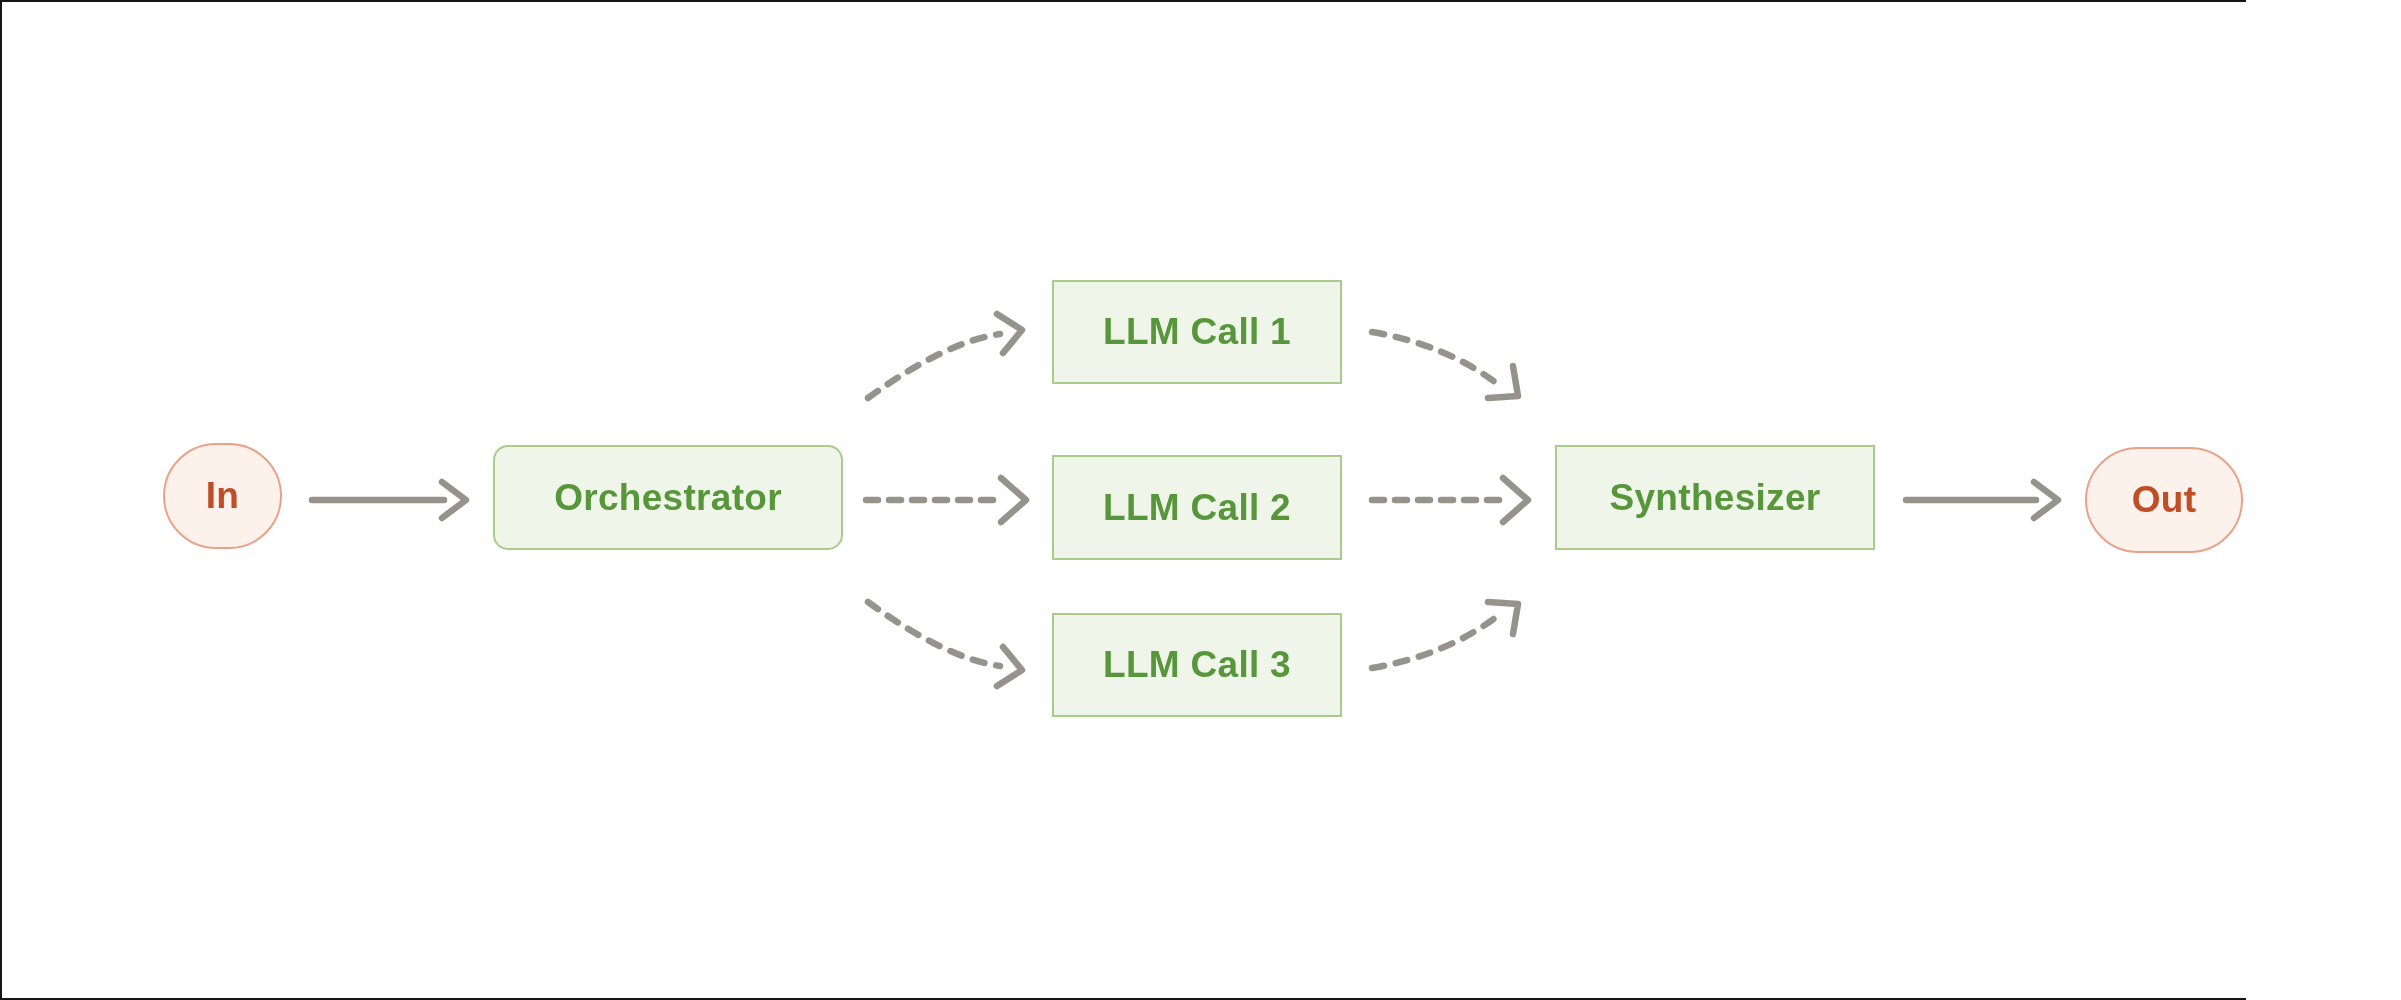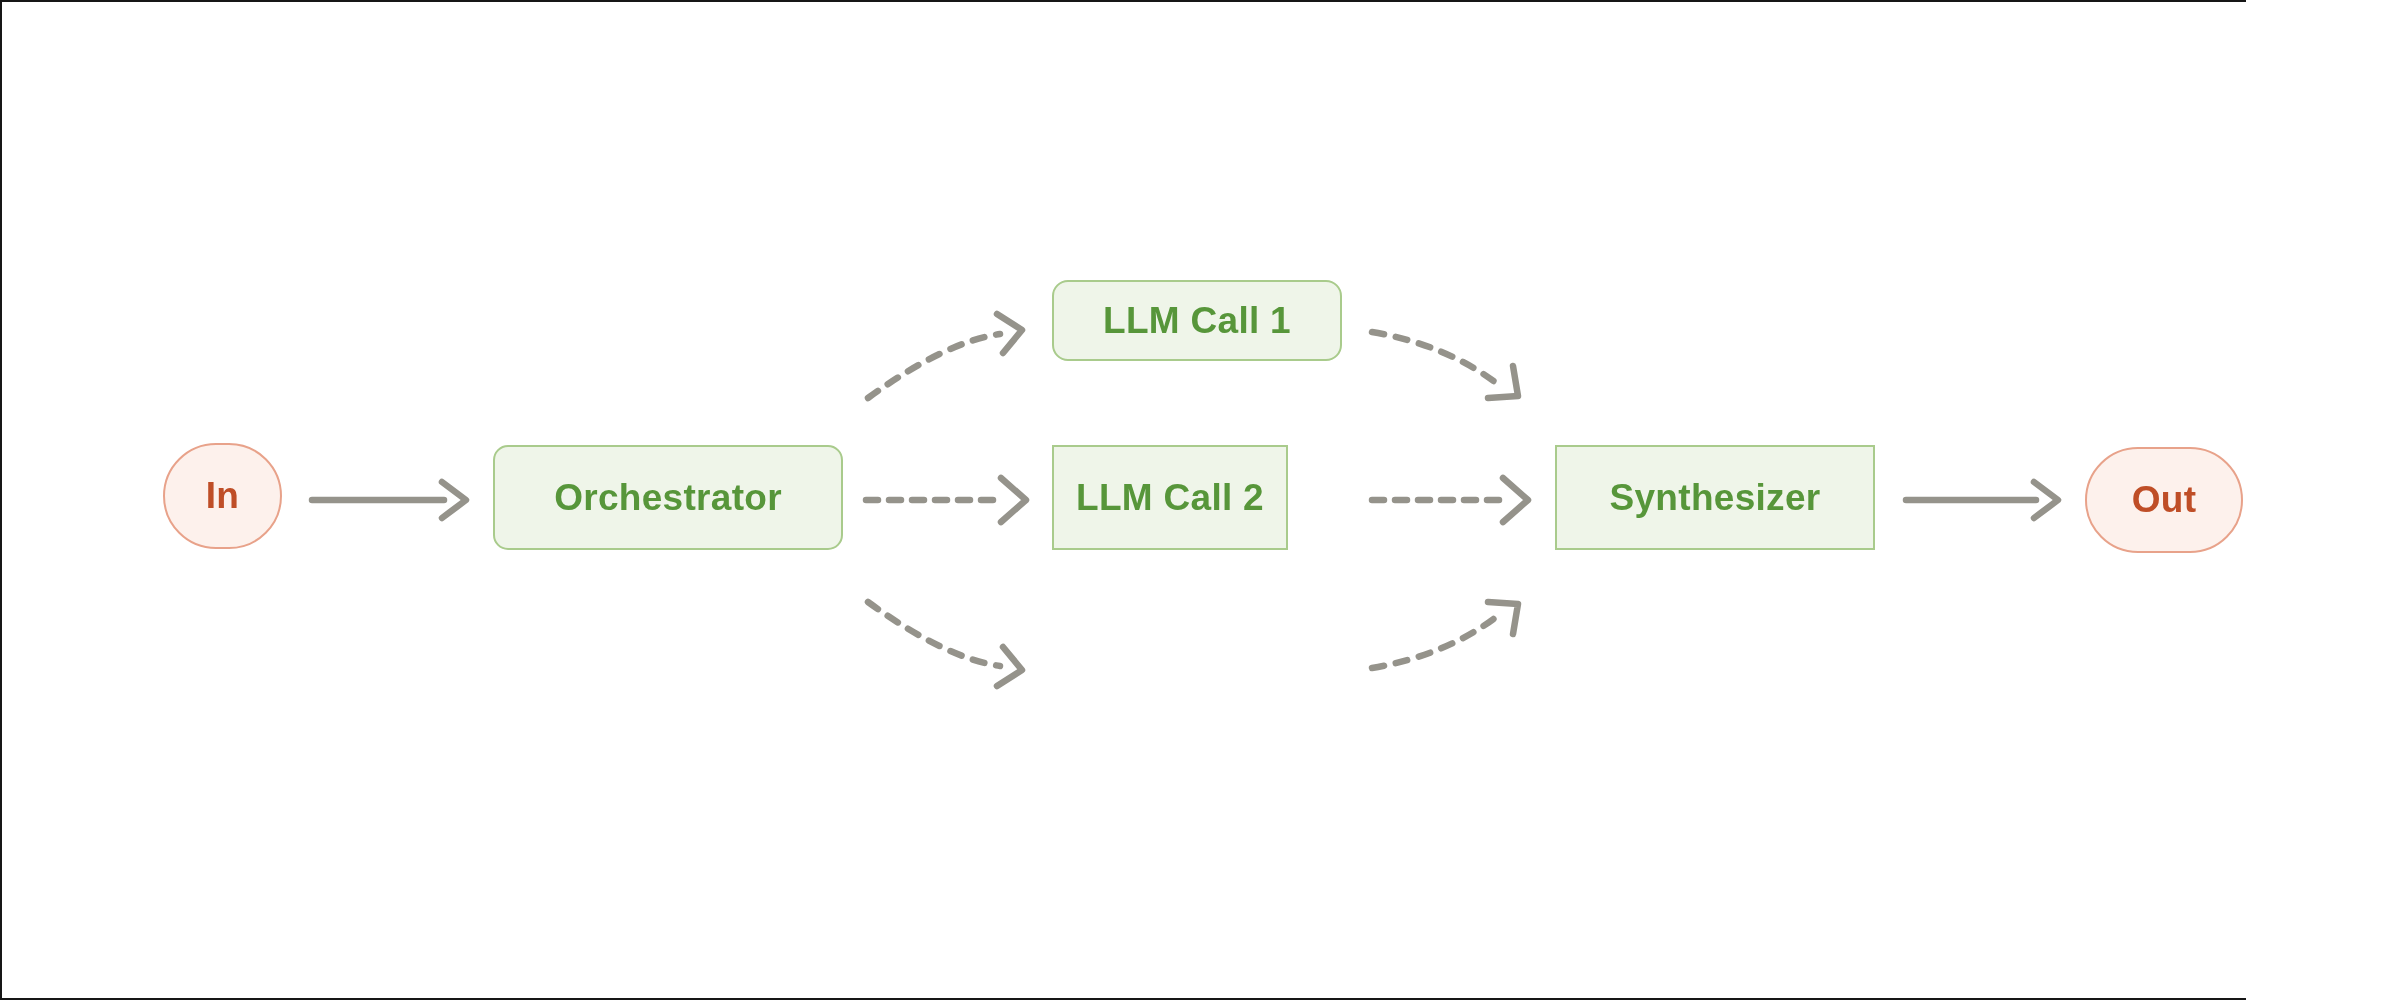--- a/index.html
+++ b/index.html
@@ -43,22 +43,22 @@
     color: var(--process-text, #57963a);
   }
   .node.terminal {
     background: var(--terminal-fill, #fdf1ec);
     border: 2.5px solid var(--terminal-border, #e8a28a);
     border-radius: 53px;
     color: var(--terminal-text, #bf4e27);
   }
   .node-in          { left: 163px;  top: 443px; width: 119px; height: 106px; }
   .node-orchestrator{ left: 493px;  top: 445px; width: 350px; height: 105px; border-radius: 15px; }
-  .node-llm1        { left: 1052px; top: 280px; width: 290px; height: 81px; border-radius: 16px; }
-  .node-llm2        { left: 1052px; top: 445px; width: 236px; height: 105px; }
+  .node-llm1        { left: 1052px; top: 280px; width: 290px; height: 104px; }
+  .node-llm2        { left: 1052px; top: 455px; width: 290px; height: 105px; }
   .node-llm3        { left: 1052px; top: 613px; width: 290px; height: 104px; }
   .node-synthesizer { left: 1555px; top: 445px; width: 320px; height: 105px; }
   .node-out         { left: 2085px; top: 447px; width: 158px; height: 106px; }
 </style>
 </head>
 <body>
 
 <div class="canvas">
 
   <div class="frame top"></div>
@@ -117,20 +117,23 @@
   </div>
 
   <div class="node process node-llm1">
     <span>LLM Call 1</span>
   </div>
 
   <div class="node process node-llm2">
     <span>LLM Call 2</span>
   </div>
 
+  <div class="node process node-llm3">
+    <span>LLM Call 3</span>
+  </div>
 
   <div class="node process node-synthesizer">
     <span>Synthesizer</span>
   </div>
 
   <div class="node terminal node-out">
     <span>Out</span>
   </div>
 
 </div>

